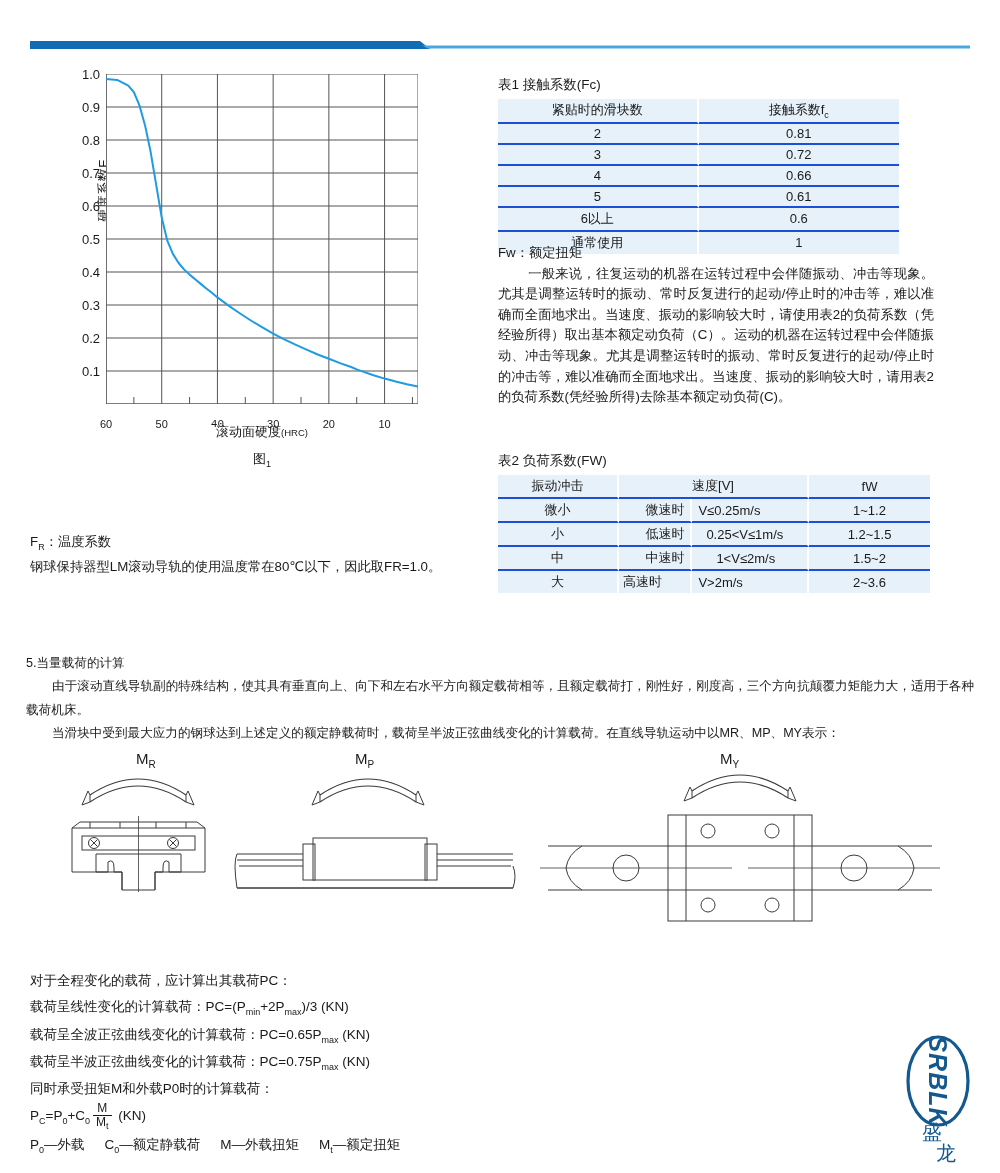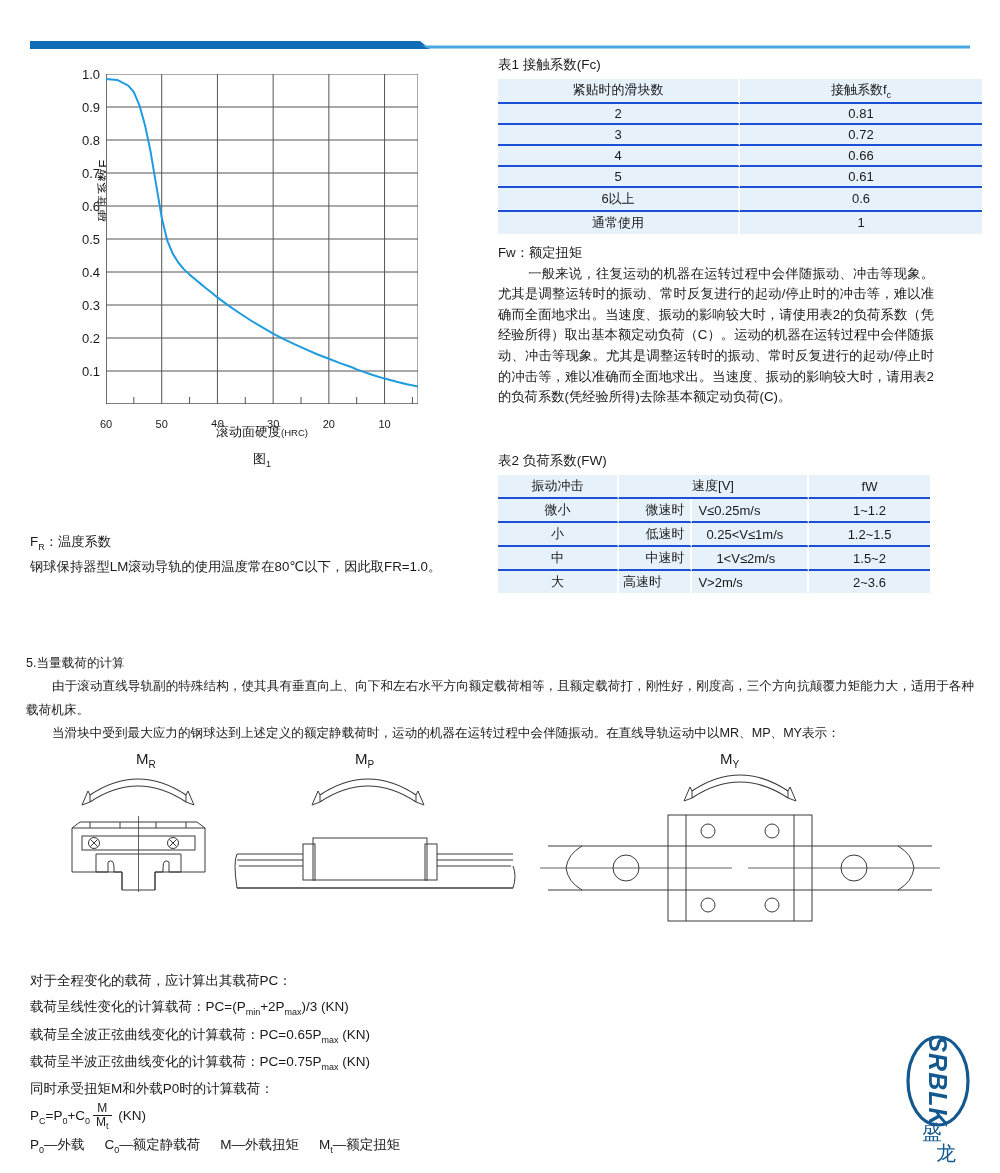--- a/index.html
+++ b/index.html
@@ -48,21 +48,21 @@
   table.data { border-collapse:separate; border-spacing:0; width:100%; background:#e6f1fa; }
   table.data td, table.data th {
     background:#e6f1fa; border-bottom:2px solid #1d4ed8; border-right:2px solid #ffffff;
     padding:2px 4px; text-align:center; font-weight:normal; font-size:13px; height:21px;
   }
   table.data tr td:last-child, table.data tr th:last-child { border-right:none; }
   table.data tr:last-child td { border-bottom:none; }
   .sub { font-size:9px; vertical-align:sub; }
 
   
-  .t1 { position:absolute; left:498px; top:56px; width:484px; }
+  .t1 { position:absolute; left:498px; top:76px; width:401px; }
   .fw-block { position:absolute; left:498px; top:243px; width:436px; font-size:13.3px; line-height:1.55; }
   .fw-block .ttl { margin-bottom:0px; }
   .fw-block p { margin:0; text-align:justify; }
   .fw-block p .ind { display:inline-block; width:30px; }
   .t2 { position:absolute; left:498px; top:452px; width:432px; }
 
   
   .fr-note { position:absolute; left:30px; top:530px; width:440px; font-size:13.3px; line-height:1.75; }
 
   
@@ -255,21 +255,21 @@
 </div>
 
 <div class="fr-note">
   <div><span>F</span><span class="sub">R</span><span>：温度系数</span></div>
   <div>钢球保持器型LM滚动导轨的使用温度常在80℃以下，因此取FR=1.0。</div>
 </div>
 
 <div class="sec5">
   <p>5.当量载荷的计算</p>
   <p><span class="ind"></span><span>由于滚动直线导轨副的特殊结构，使其具有垂直向上、向下和左右水平方向额定载荷相等，且额定载荷打，刚性好，刚度高，三个方向抗颠覆力矩能力大，适用于各种载荷机床。</span></p>
-  <p><span class="ind"></span><span>当滑块中受到最大应力的钢球达到上述定义的额定静载荷时，运动的机器在运转过程中会伴随振动。在直线导轨运动中以MR、MP、MY表示：</span></p>
+  <p><span class="ind"></span><span>当滑块中受到最大应力的钢球达到上述定义的额定静载荷时，载荷呈半波正弦曲线变化的计算载荷。在直线导轨运动中以MR、MP、MY表示：</span></p>
 </div>
 
 <div class="diagrams">
 
   <div class="dg" style="left:30px;">
     <div class="dg-label" style="left:76px; top:0px;">
       <span>M</span><span class="sub">R</span>
     </div>
     <svg width="200" height="170" viewBox="0 0 200 170">
       <g fill="none" stroke="#3a3a3a" stroke-width="1">

